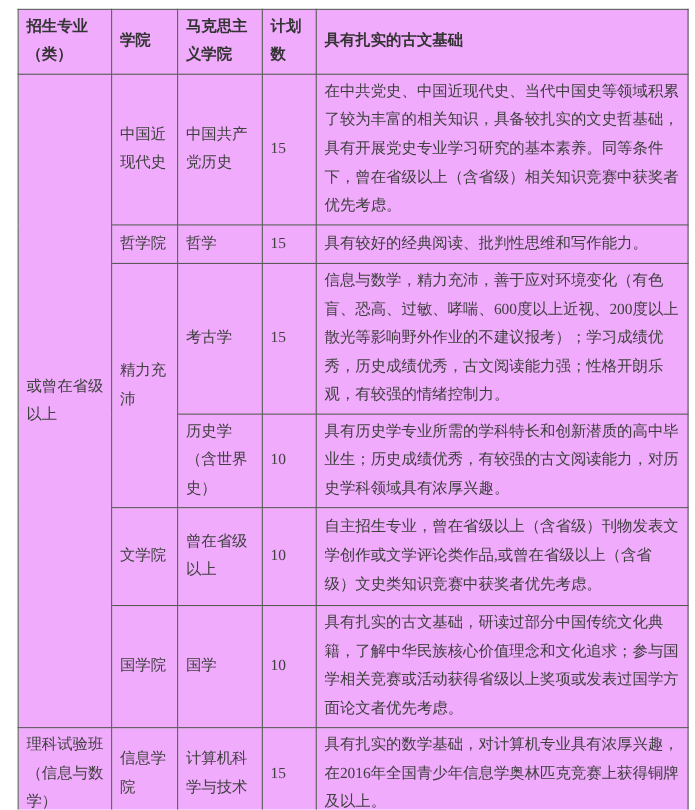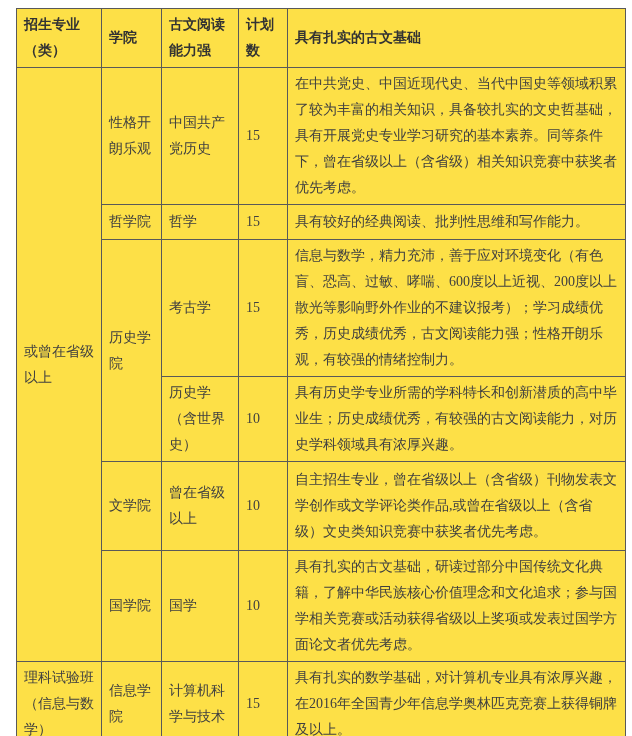--- a/index.html
+++ b/index.html
@@ -21,21 +21,21 @@
   }
   table.adm th, table.adm td {
     border: 1px solid #595959;
     font-size: 14px;
     line-height: 26px;
     color: #404040;
     vertical-align: middle;
     text-align: left;
     padding: 3px 6px 3px 7px;
     overflow-wrap: break-word;
-    background: #fde047;
+    background: #f0abfc;
   }
   table.adm th {
     font-weight: bold;
     color: #333333;
   }
   td.c-cond, th.c-cond { padding: 3px 8px 3px 9px; }
   tr.r-head  { height: 58px; }
   tr.r-1 { height: 132px; }
   tr.r-2 { height: 35px; margin-left: 27px; }
   tr.r-3 { height: 134px; }
@@ -53,42 +53,42 @@
       <col style="width:85px">
       <col style="width:60px">
       <col style="width:77px">
       <col style="width:49px">
       <col style="width:338px">
     </colgroup>
     <tbody>
       <tr class="r-head">
         <th>招生专业（类）</th>
         <th>学院</th>
-        <th>古文阅读能力强</th>
+        <th>马克思主义学院</th>
         <th>计划数</th>
         <th class="c-cond">具有扎实的古文基础</th>
       </tr>
 
       <tr class="r-1">
         <td rowspan="6">或曾在省级以上</td>
-        <td>性格开朗乐观</td>
+        <td>中国近现代史</td>
         <td>中国共产党历史</td>
         <td>15</td>
         <td class="c-cond">在中共党史、中国近现代史、当代中国史等领域积累了较为丰富的相关知识，具备较扎实的文史哲基础，具有开展党史专业学习研究的基本素养。同等条件下，曾在省级以上（含省级）相关知识竞赛中获奖者优先考虑。</td>
       </tr>
 
       <tr class="r-2">
         <td>哲学院</td>
         <td>哲学</td>
         <td>15</td>
         <td class="c-cond">具有较好的经典阅读、批判性思维和写作能力。</td>
       </tr>
 
       <tr class="r-3">
-        <td rowspan="2">历史学院</td>
+        <td rowspan="2">精力充沛</td>
         <td>考古学</td>
         <td>15</td>
         <td class="c-cond">信息与数学，精力充沛，善于应对环境变化（有色盲、恐高、过敏、哮喘、600度以上近视、200度以上散光等影响野外作业的不建议报考）；学习成绩优秀，历史成绩优秀，古文阅读能力强；性格开朗乐观，有较强的情绪控制力。</td>
       </tr>
 
       <tr class="r-4">
         <td>历史学（含世界史）</td>
         <td>10</td>
         <td class="c-cond">具有历史学专业所需的学科特长和创新潜质的高中毕业生；历史成绩优秀，有较强的古文阅读能力，对历史学科领域具有浓厚兴趣。</td>
       </tr>

